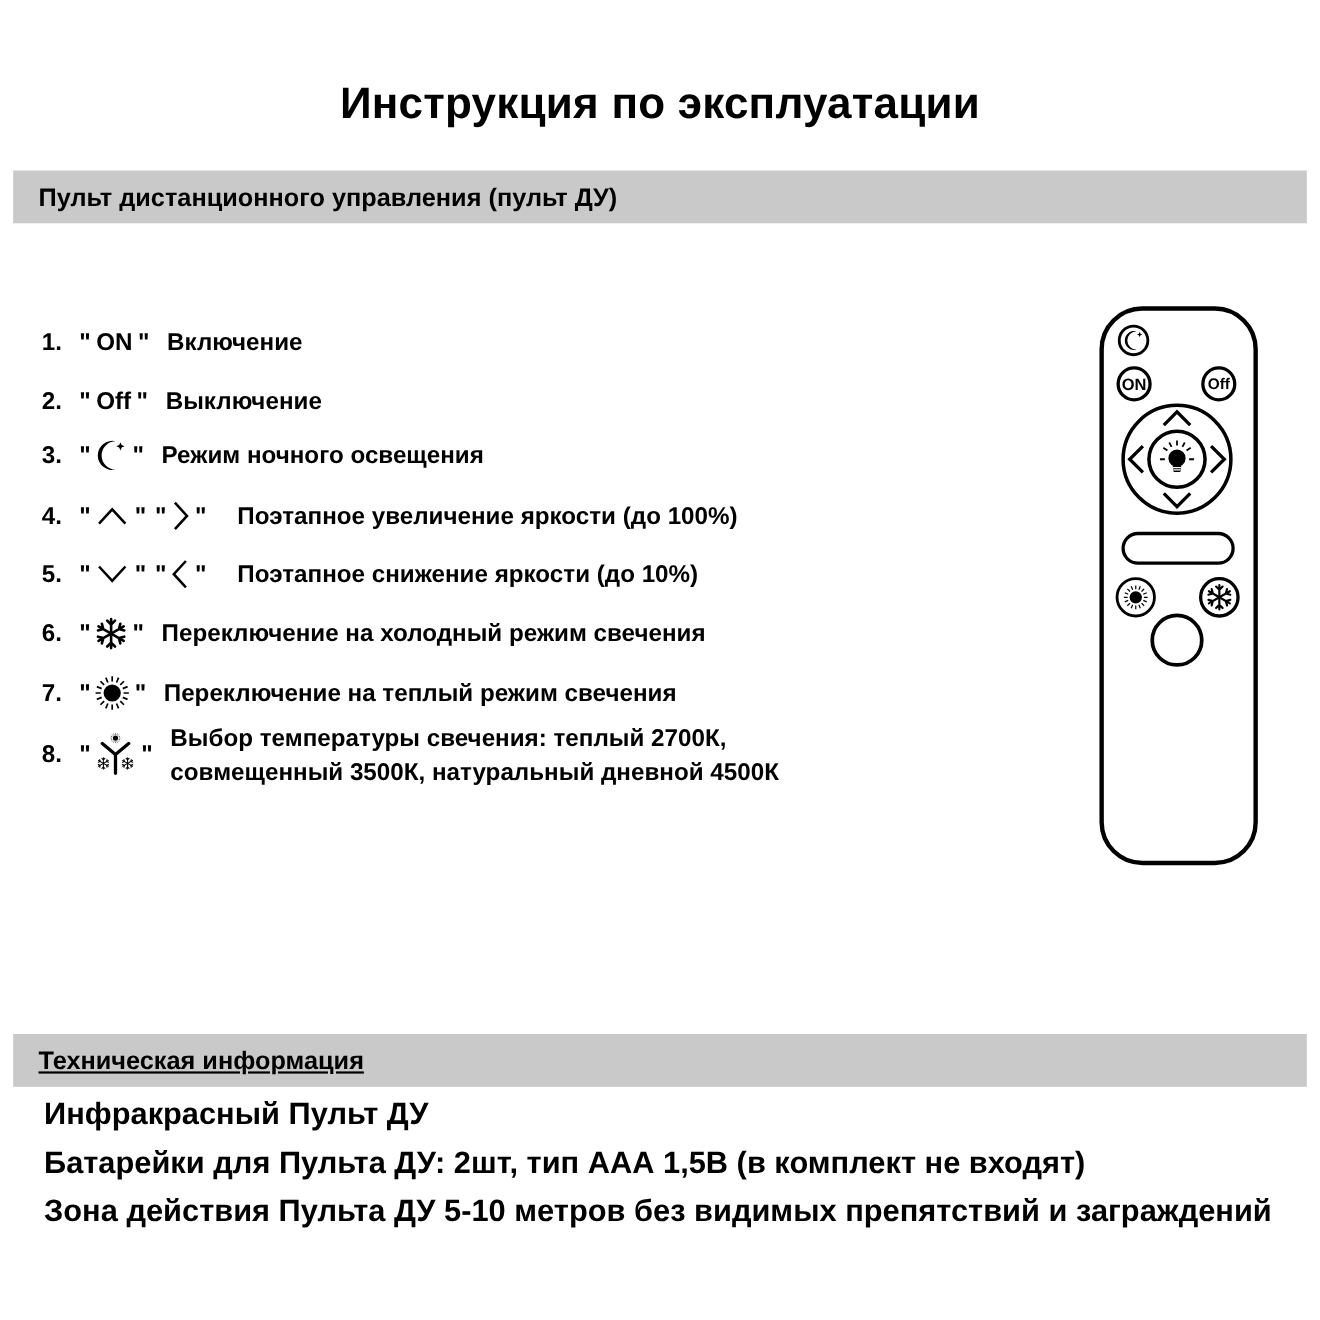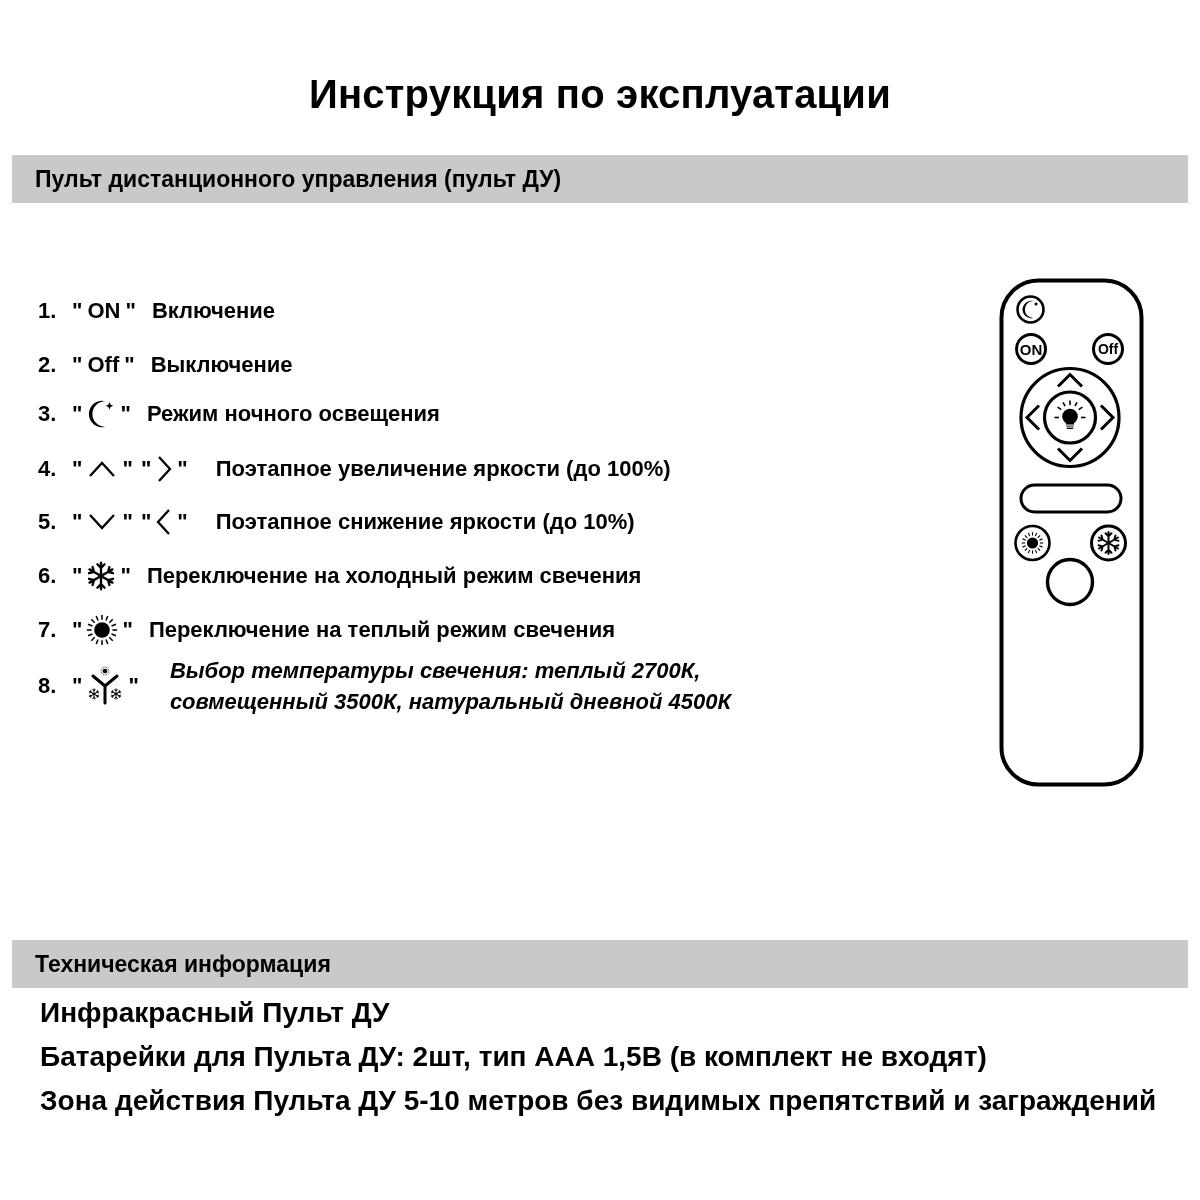--- a/index.html
+++ b/index.html
@@ -10,32 +10,32 @@
   .page-title{
     position:absolute;top:72px;left:0;width:1200px;text-align:center;
     font-size:40px;letter-spacing:.2px;
   }
   .bar{
     position:absolute;left:12px;right:12px;height:48px;background:#c9c9c9;
     display:flex;align-items:center;padding-left:23px;box-sizing:border-box;
     font-size:23px;
   }
   .bar1{top:155px;}
-  .bar2{top:940px;}
+  .bar2{top:940px;text-decoration:underline;}
   .row{
     position:absolute;left:38px;display:flex;align-items:center;height:36px;
     font-size:22px;white-space:nowrap;
   }
   .num{width:30px;}
   .q{margin:0 4px;}
   .lbl{margin-left:12px;}
   .lbl-wide{margin-left:24px;}
   .key{margin:0 1px;}
   .ic{display:block;}
-  .two-line{line-height:31px;margin-left:27px;font-style:italic;}
+  .two-line{line-height:31px;margin-left:12px;}
   .tech{position:absolute;left:40px;top:1000px;font-size:28px;}
   .tech .tline{margin-bottom:18px;line-height:26px;white-space:nowrap;}
   .remote-wrap{position:absolute;left:999px;top:278px;}
 </style>
 </head>
 <body>
 
 <svg width="0" height="0" style="position:absolute" aria-hidden="true">
   <defs>
     <g id="sym-snowflake" stroke="#000" fill="none" stroke-width="1.8" stroke-linecap="round">

